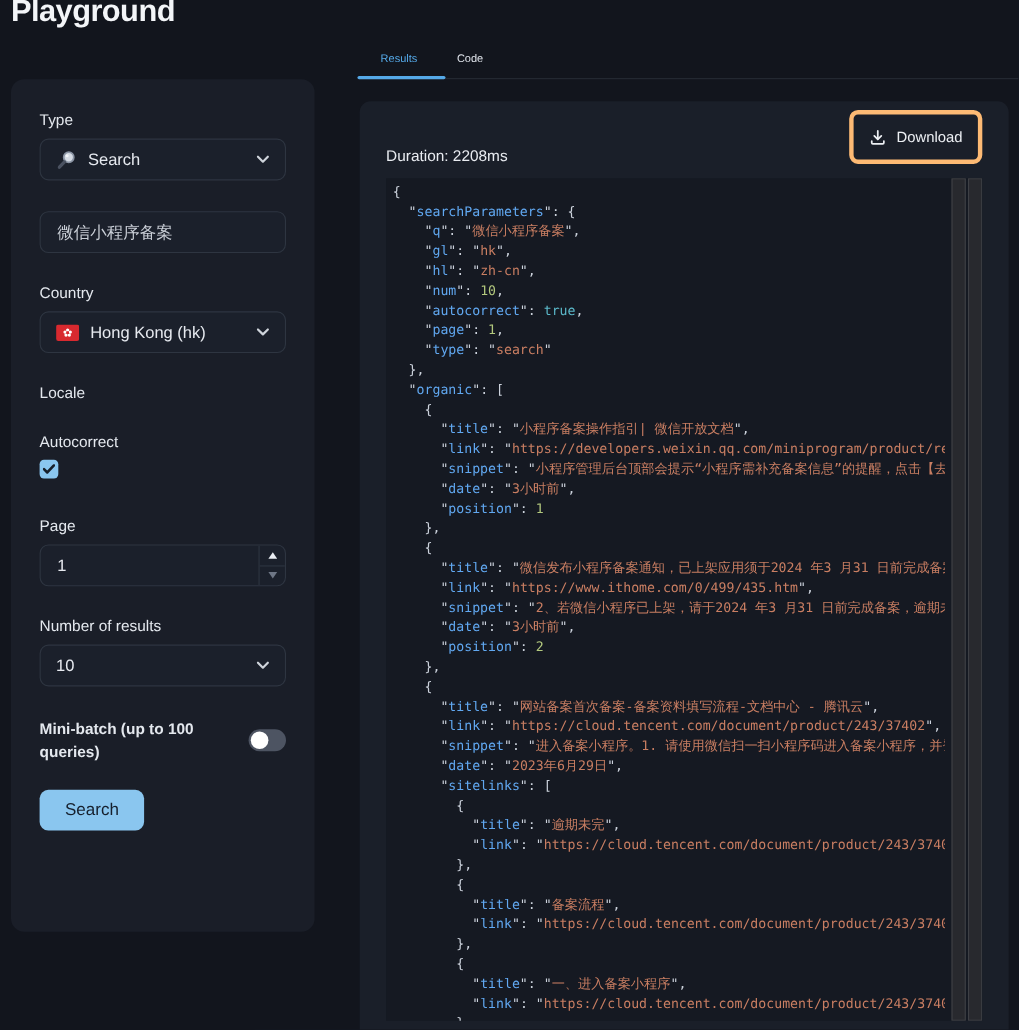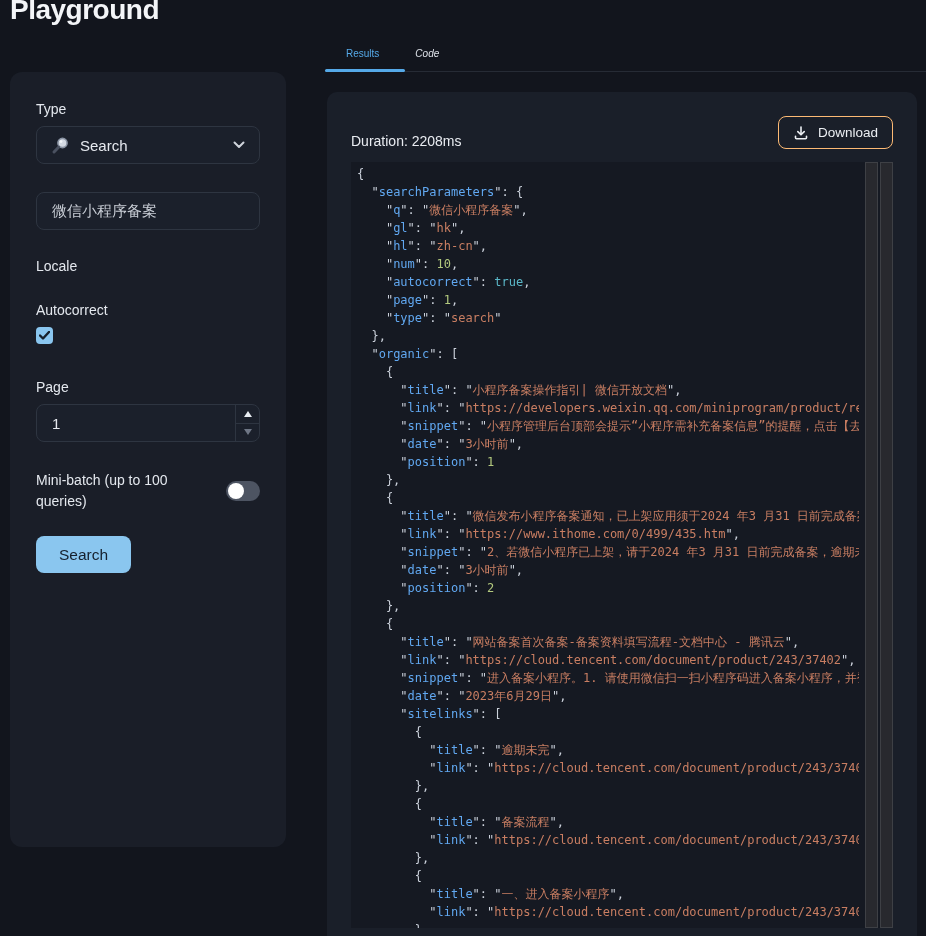--- a/index.html
+++ b/index.html
@@ -36,49 +36,49 @@
                      outline:none;width:100%;}
   .spinner{width:23px;align-self:stretch;border-left:1px solid #2e3541;display:flex;
            flex-direction:column;}
   .spin-btn{flex:1;display:flex;align-items:center;justify-content:center;cursor:pointer;}
   .spin-btn.up{border-bottom:1px solid #2e3541;}
   .tri-up{width:0;height:0;border-left:4px solid transparent;border-right:4px solid transparent;
           border-bottom:6px solid #e9edf2;}
   .tri-down{width:0;height:0;border-left:4px solid transparent;border-right:4px solid transparent;
             border-top:6px solid #6e7685;}
 
-  .minibatch{display:flex;align-items:center;gap:12px;margin-bottom:24px;}
+  .minibatch{display:flex;align-items:center;gap:12px;margin-bottom:24px;font-weight:bold;}
   .minibatch .field-label{margin:0;flex:1;line-height:21px;max-width:178px;}
   .toggle{width:34px;height:20px;border-radius:10px;background:#4d5462;position:relative;
           flex:0 0 auto;cursor:pointer;}
   .toggle .knob{position:absolute;left:2px;top:2px;width:16px;height:16px;border-radius:50%;
                 background:#ffffff;}
 
   .search-btn{display:inline-block;height:37px;padding:0 23px;border:none;border-radius:8px;
               background:var(--button-blue,#8ac6ef);color:#16202d;font-size:15.5px;
               font-family:"Liberation Sans",sans-serif;cursor:pointer;}
 
   
   .tabs{position:absolute;left:325px;top:46px;display:flex;}
   .tab{font-size:10px;color:#dfe3ea;padding:2px 0 18px;cursor:pointer;}
   .tab:first-child{margin-left:21px;}
-  .tab + .tab{margin-left:36px;font-style:italic;}
+  .tab + .tab{margin-left:36px;}
   .tab.active{color:var(--accent-blue,#55a9e8);}
   .tab-divider{position:absolute;left:325px;right:0;top:71px;height:1px;background:#262b35;}
   .tab-underline{position:absolute;left:325px;top:69px;width:80px;height:3px;border-radius:2px;
                  background:var(--accent-blue,#55a9e8);}
 
   
   .results-card{position:absolute;left:327px;top:92px;width:590px;height:900px;
                 background:#1a1f29;border-radius:10px;padding:24px;box-sizing:border-box;}
   .results-header{display:flex;align-items:flex-end;justify-content:space-between;height:33px;
                   margin-bottom:3px;}
   .duration{font-size:14px;color:#e9ecf1;}
-  .download-btn{display:flex;align-items:center;gap:9px;height:33px;padding:0 14px;
-                border:1px solid #fdba74;border-radius:8px;background:transparent;
+  .download-btn{display:flex;align-items:center;gap:9px;height:49px;padding:0 14px;
+                border:4px solid #fdba74;border-radius:8px;background:transparent;
                 color:#eceff3;font-size:13.5px;font-family:"Liberation Sans",sans-serif;
                 cursor:pointer;}
 
   .code-block{position:relative;margin-top:13px;height:766px;background:#151922;
               overflow:hidden;}
   .code-scroll{position:absolute;left:6px;top:3px;right:34px;bottom:0;overflow:hidden;}
   .code-line{font-family:"DejaVu Sans Mono",monospace;font-size:12px;line-height:18px;
              white-space:pre;}
   .tk-p{color:var(--code-punct,#ccd2dc);}
   .tk-k{color:var(--code-key,#61a8f1);}
@@ -110,20 +110,40 @@
         <svg class="chev" width="12" height="8" viewBox="0 0 12 8">
           <polyline points="1.5,1.5 6,6 10.5,1.5" fill="none" stroke="#cfd4db" stroke-width="2" stroke-linecap="round" stroke-linejoin="round"></polyline>
         </svg>
       </div>
     </div>
 
     <div class="field">
       <input class="text-input" type="text" value="微信小程序备案" style="">
     </div>
 
+    <div class="field">
+      <span class="field-label">Country</span>
+      <div class="control select">
+        <svg width="21" height="15" viewBox="0 0 21 15">
+          <rect x="0" y="0" width="21" height="15" rx="2" fill="#d8292f"></rect>
+          <g fill="#ffffff">
+            <circle cx="10.5" cy="5.1" r="1.5"></circle>
+            <circle cx="12.9" cy="6.9" r="1.5"></circle>
+            <circle cx="12.0" cy="9.6" r="1.5"></circle>
+            <circle cx="9.0" cy="9.6" r="1.5"></circle>
+            <circle cx="8.1" cy="6.9" r="1.5"></circle>
+            <circle cx="10.5" cy="7.5" r="1.3" fill="#d8292f"></circle>
+          </g>
+        </svg>
+        <span class="value">Hong Kong (hk)</span>
+        <svg class="chev" width="12" height="8" viewBox="0 0 12 8">
+          <polyline points="1.5,1.5 6,6 10.5,1.5" fill="none" stroke="#cfd4db" stroke-width="2" stroke-linecap="round" stroke-linejoin="round"></polyline>
+        </svg>
+      </div>
+    </div>
 
     <div class="field">
       <span class="field-label">Locale</span>
     </div>
 
     <div class="field" style="margin-bottom:35px;">
       <span class="field-label">Autocorrect</span>
       <div class="checkbox checked">
         <svg width="11" height="9" viewBox="0 0 11 9">
           <polyline points="1,4.5 4,7.5 10,1" fill="none" stroke="#17202b" stroke-width="2.4" stroke-linecap="round" stroke-linejoin="round"></polyline>
@@ -139,20 +159,29 @@
           <div class="spin-btn up">
               <div class="tri-up"></div>
             </div>
           <div class="spin-btn">
               <div class="tri-down"></div>
             </div>
         </div>
       </div>
     </div>
 
+    <div class="field">
+      <span class="field-label">Number of results</span>
+      <div class="control select">
+        <span class="value">10</span>
+        <svg class="chev" width="12" height="8" viewBox="0 0 12 8">
+          <polyline points="1.5,1.5 6,6 10.5,1.5" fill="none" stroke="#cfd4db" stroke-width="2" stroke-linecap="round" stroke-linejoin="round"></polyline>
+        </svg>
+      </div>
+    </div>
 
     <div class="minibatch">
       <span class="field-label">Mini-batch (up to 100 queries)</span>
       <div class="toggle">
         <div class="knob"></div>
       </div>
     </div>
 
     <button class="search-btn">Search</button>
   </div>

